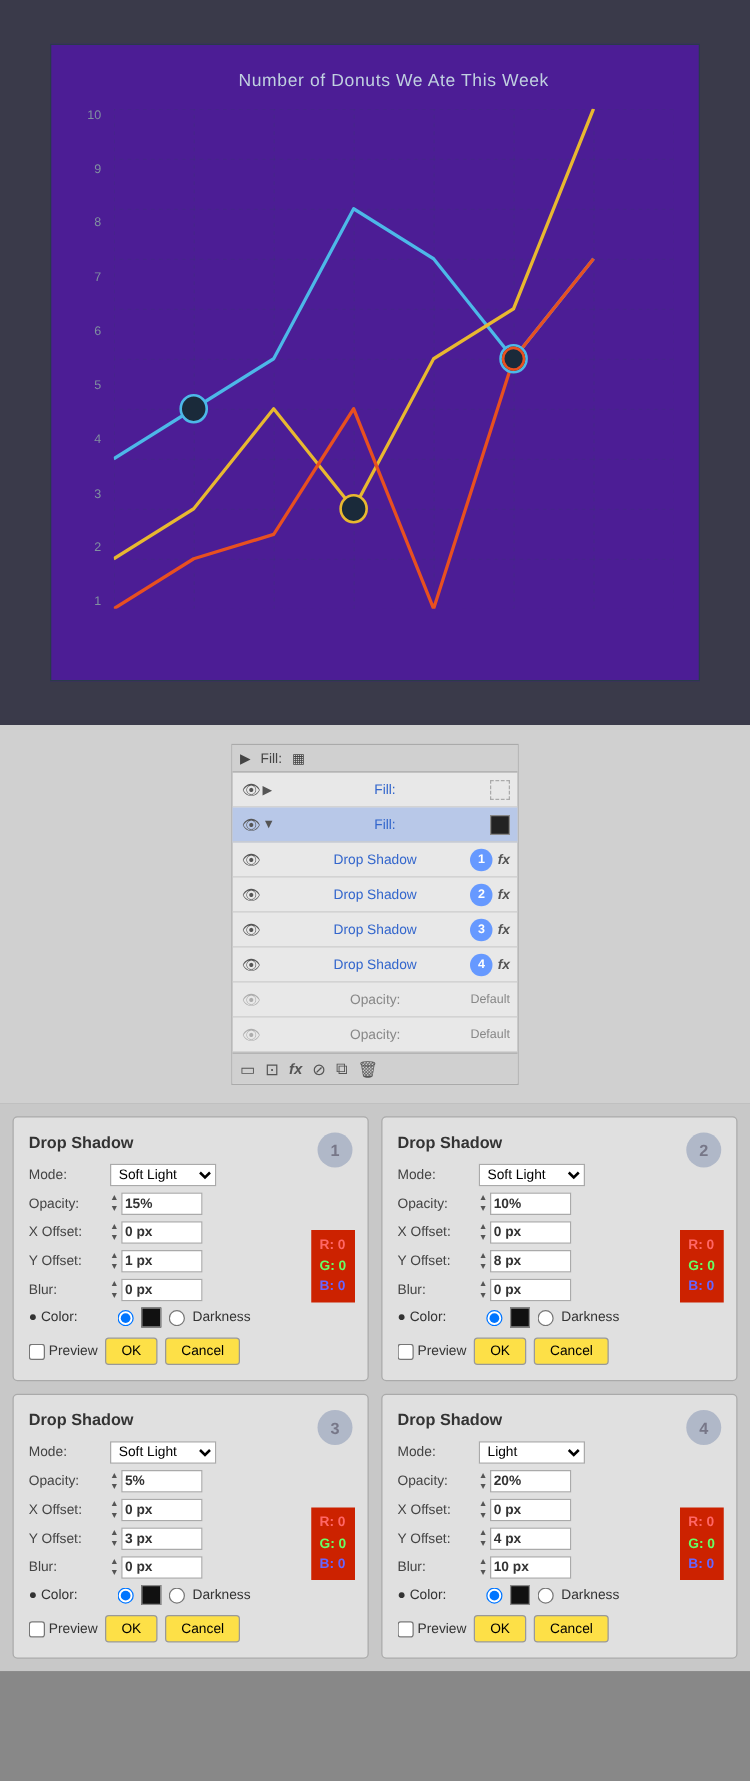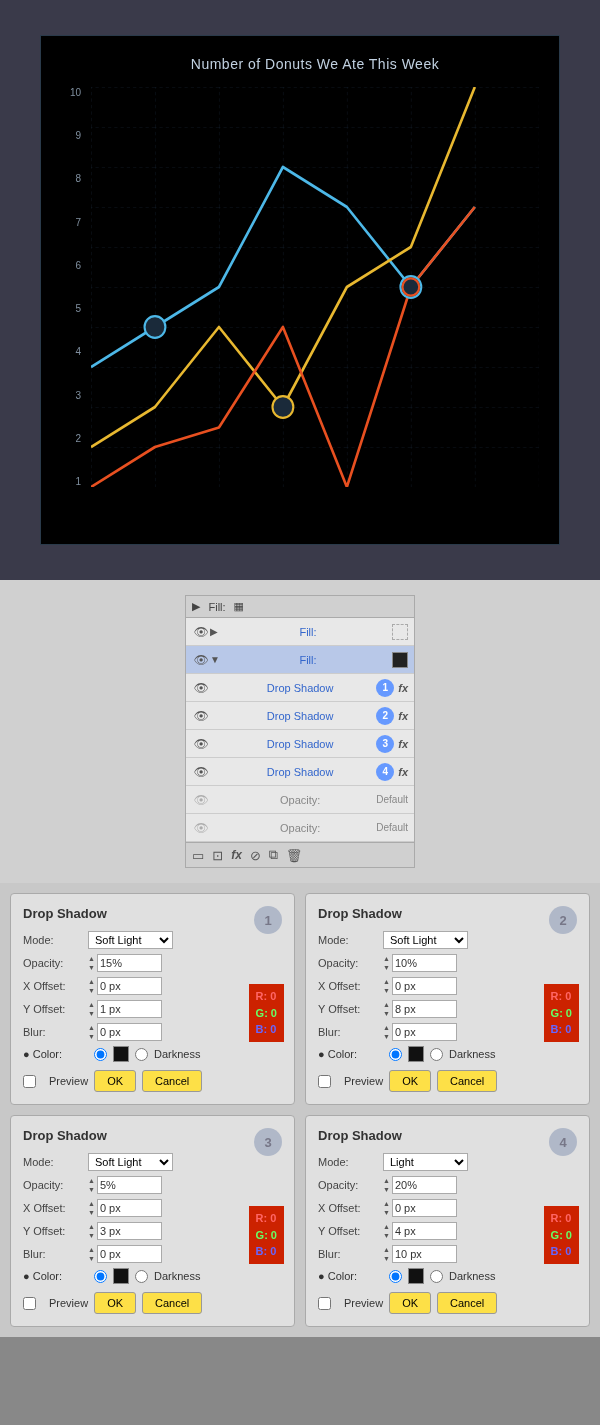--- a/index.html
+++ b/index.html
@@ -12,21 +12,21 @@
     
     .chart-section {
       background: #3a3a4a;
       padding: 20px;
       display: flex;
       justify-content: center;
       align-items: center;
       min-height: 580px;
     }
     .chart-container {
-      background: #000000;
+      background: #4c1d95;
       border: 1px solid #2a3a4a;
       width: 520px;
       height: 510px;
       padding: 20px 20px 50px 50px;
       position: relative;
     }
     .chart-title {
       text-align: center;
       color: #c0d0e0;
       font-size: 14px;
@@ -225,20 +225,21 @@
       background: white;
       font-size: 11px;
       padding: 0 2px;
       display: flex;
       align-items: center;
     }
     .field-input-wrap {
       display: flex;
       align-items: flex-start;
       gap: 2px;
+      font-weight: bold;
     }
     .spinner-btn {
       display: flex;
       flex-direction: column;
       height: 18px;
     }
     .sp-arrow {
       font-size: 7px;
       line-height: 9px;
       color: #555;
@@ -275,21 +276,21 @@
       padding: 0 12px;
       background: #fde047;
       border: 1px solid #999;
       border-radius: 3px;
       font-size: 11px;
       cursor: pointer;
     }
     .preview-check {
       display: flex;
       align-items: center;
-      gap: 13px;
+      gap: 3px;
       font-size: 11px;
     }
   </style>
 </head>
 <body>
 
 <div class="chart-section">
   <div class="chart-container">
     <div class="chart-title">Number of Donuts We Ate This Week</div>
     <div class="chart-area">

